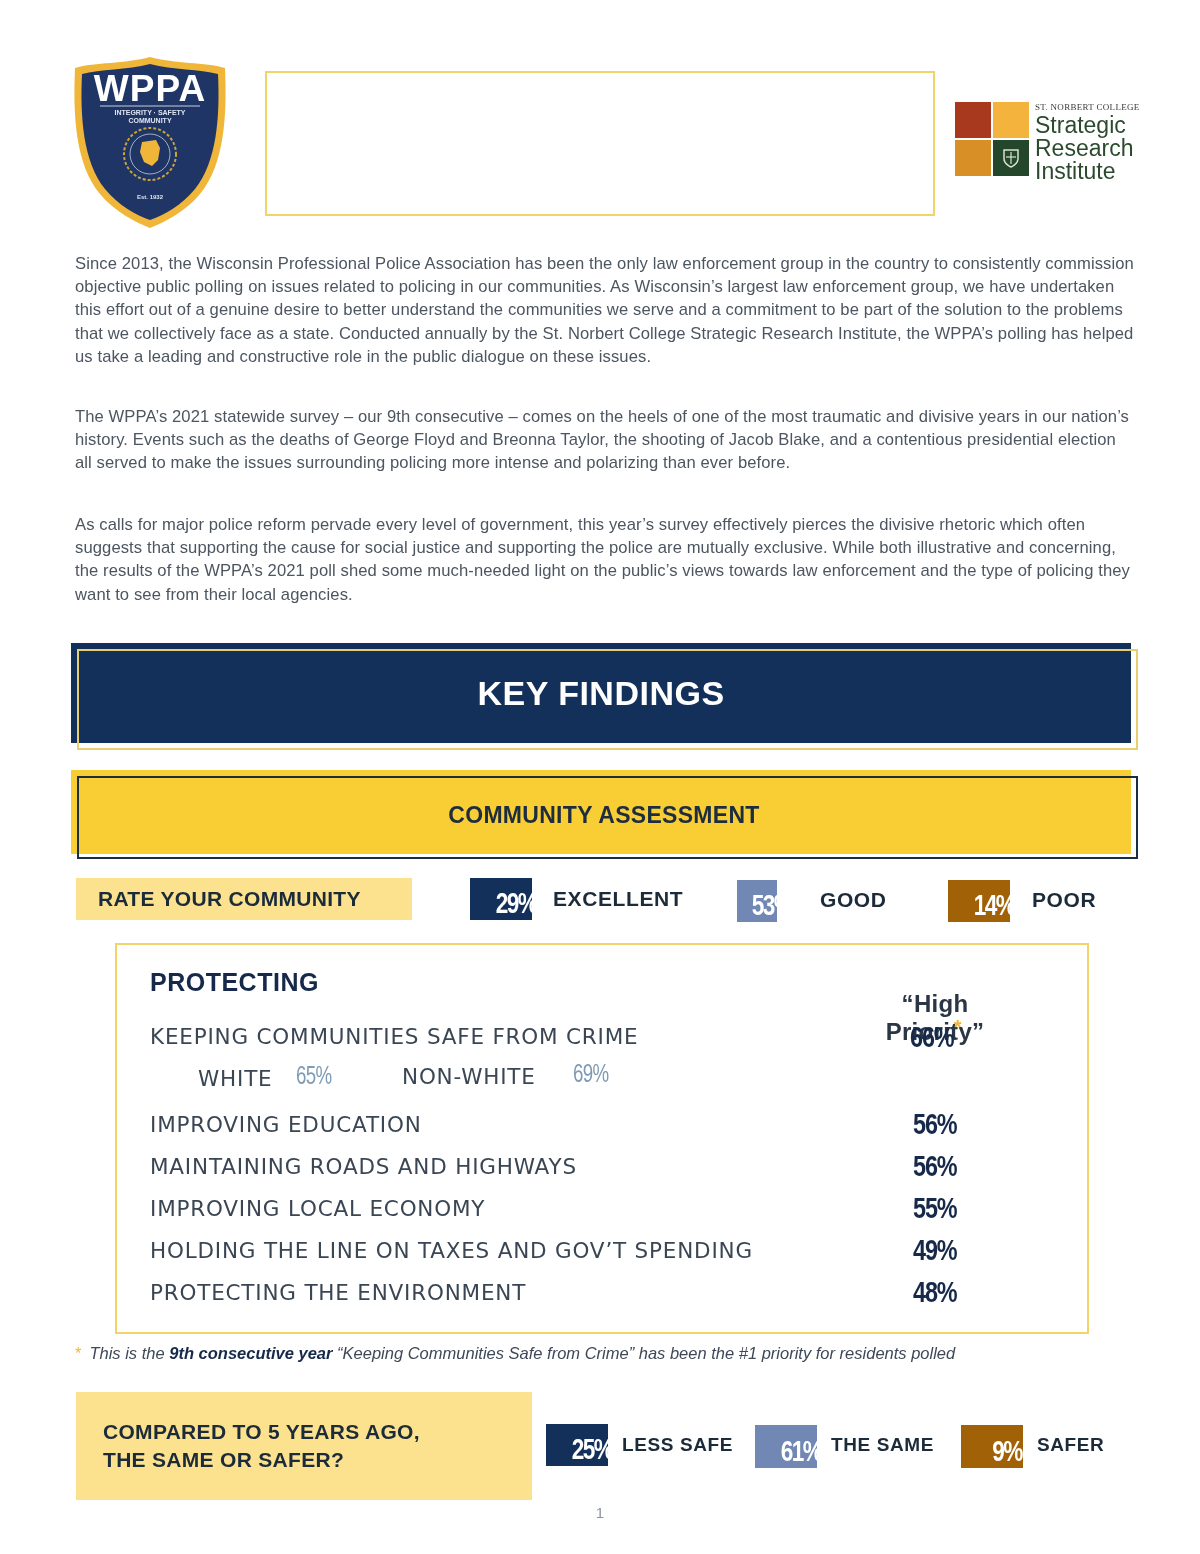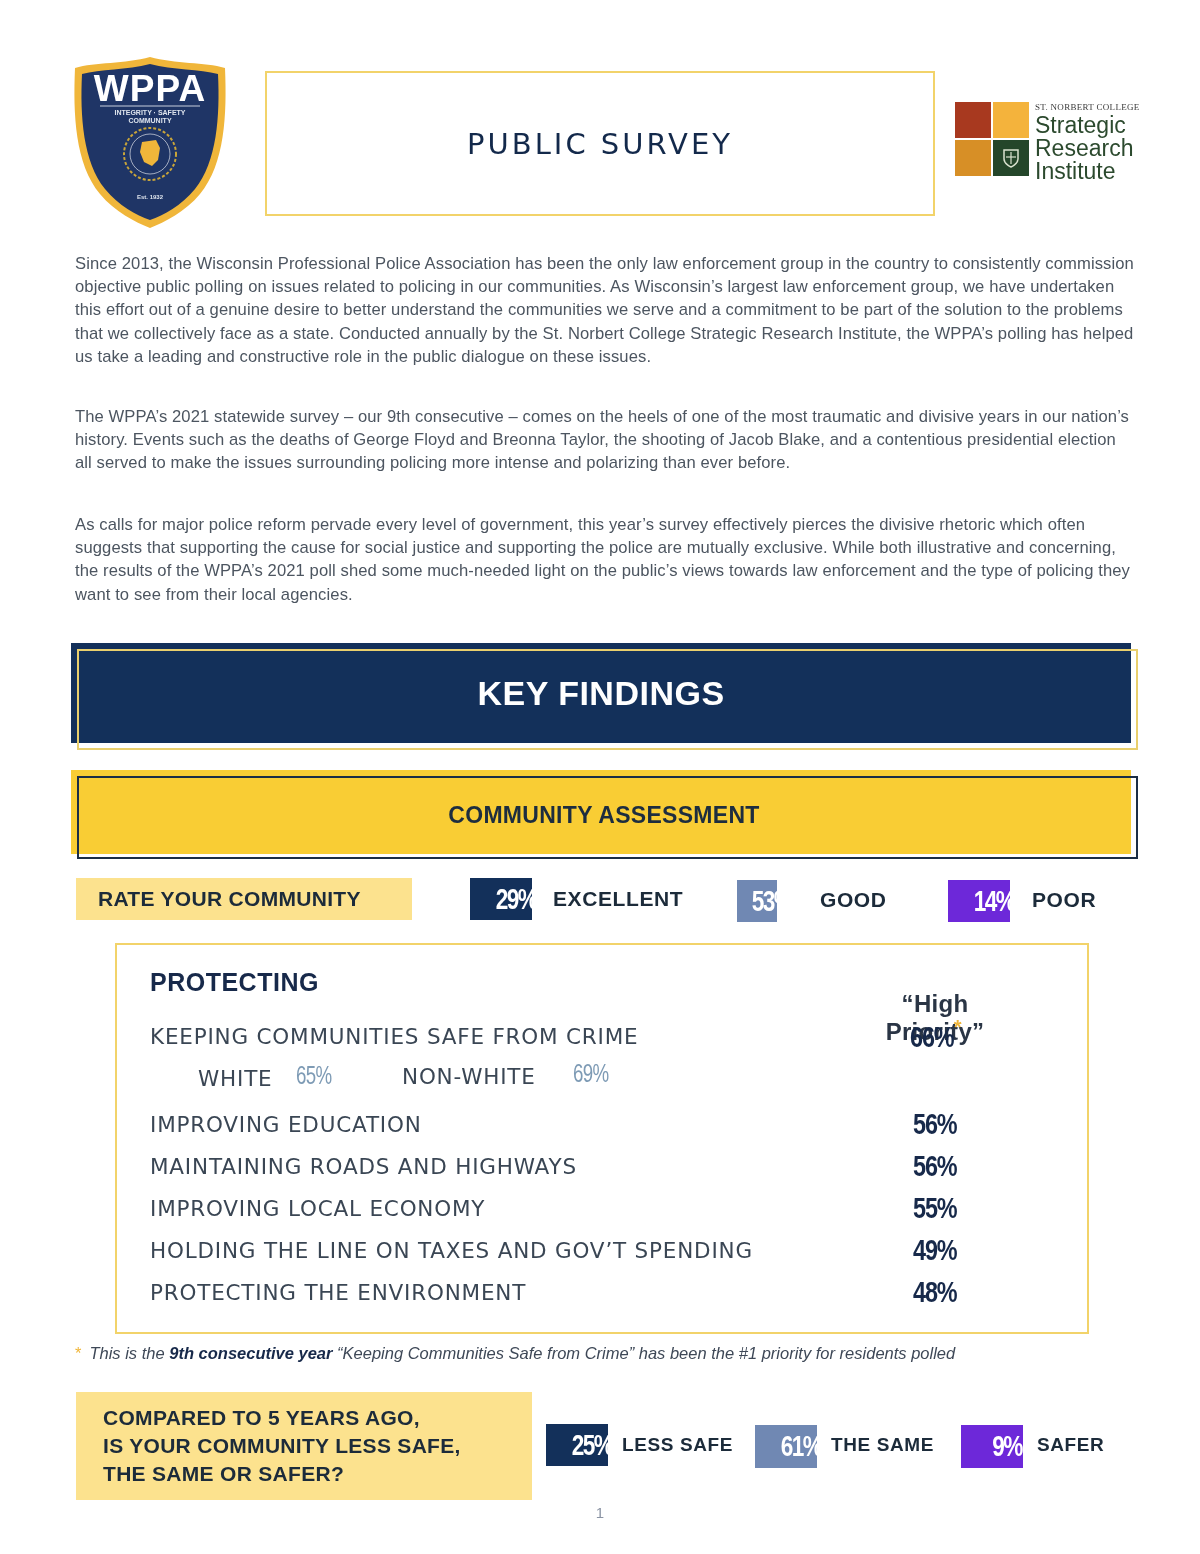--- a/index.html
+++ b/index.html
@@ -38,25 +38,25 @@
 
   
   #ca-bar { left: 71px; top: 770px; width: 1060px; height: 84px; background: #f9cd34; }
   #ca-outline { left: 77px; top: 776px; width: 1061px; height: 83px; border: 2px solid #1b2d45; }
   #ca-text { left: 71px; top: 770px; width: 1066px; height: 90px; display: flex; align-items: center; justify-content: center; color: #1d2d3f; font-size: 23px; font-weight: bold; letter-spacing: 0.3px; }
 
   
   .label-box { background: #fce28e; color: #1c2b3a; font-weight: bold; display: flex; align-items: center; }
   #rate-label { left: 76px; top: 878px; width: 336px; height: 42px; font-size: 21px; padding-left: 22px; letter-spacing: 0.3px; }
 
-  .pct { display: flex; align-items: center; justify-content: center; color: #ffffff; font-family: "Liberation Sans Narrow", "Liberation Sans", sans-serif; font-size: 29px; font-weight: bold; letter-spacing: -2px; transform-origin: center; padding-left: 30px; }
+  .pct { display: flex; align-items: flex-end; justify-content: center; color: #ffffff; font-family: "Liberation Sans Narrow", "Liberation Sans", sans-serif; font-size: 29px; font-weight: bold; letter-spacing: -2px; transform-origin: center; padding-left: 30px; }
   .pct span { display: inline-block; transform: scaleX(0.78); }
   .pct.dark { background: #13305a; }
   .pct.mid { background: #7088b3; }
-  .pct.light { background: #6d28d9; }
+  .pct.light { background: #a16207; }
   .opt { font-size: 21px; font-weight: bold; color: #1c2b3a; letter-spacing: 0.6px; }
 
   
   #prio-box { left: 115px; top: 943px; width: 974px; height: 391px; border: 2px solid #f2d36a; }
   #prio-title { left: 150px; top: 968px; font-size: 25px; font-weight: bold; color: #17294a; letter-spacing: 0.5px; }
   #hp-label { left: 860px; top: 990px; width: 150px; text-align: center; font-size: 24px; font-weight: bold; color: #2a3545; letter-spacing: 0.3px; }
   .prio-item { left: 150px; font-size: 21.5px; color: #3a4654; letter-spacing: 0.8px; font-family: "DejaVu Sans", sans-serif; font-weight: normal; }
   .prio-val { left: 880px; width: 110px; text-align: center; font-size: 30px; font-weight: bold; color: #17294a; letter-spacing: -1.5px; }
   .prio-val .n { display: inline-block; transform: scaleX(0.78); }
   .prio-val .ast { color: #f0b63a; font-size: 20px; vertical-align: top; position: relative; top: -4px; left: -6px; }
@@ -86,21 +86,20 @@
     <circle cx="80" cy="100" r="20" fill="#1f3566" stroke="#ffffff" stroke-width="0.6"></circle>
     <path d="M72 88 L86 86 L90 94 L88 106 L82 112 L74 108 L70 98 Z" fill="#f0b63a"></path>
   </svg>
   <div class="abs" style="left:0;top:14px;width:160px;text-align:center;color:#fff;font-weight:bold;font-size:37px;letter-spacing:1px;">WPPA</div>
   <div class="abs" style="left:0;top:55px;width:160px;text-align:center;color:#dfe5ee;font-size:7px;font-weight:bold;">INTEGRITY · SAFETY</div>
   <div class="abs" style="left:0;top:63px;width:160px;text-align:center;color:#dfe5ee;font-size:7px;font-weight:bold;">COMMUNITY</div>
   <div class="abs" style="left:0;top:140px;width:160px;text-align:center;color:#dfe5ee;font-size:6px;font-weight:bold;">Est. 1932</div>
 </div>
 
 <div class="abs" id="title-box">
-  <div class="t">PUBLIC SURVEY</div>
 </div>
 
 <div class="abs" id="sri-logo">
   <div class="sq sq1"></div>
   <div class="sq sq2"></div>
   <div class="sq sq3"></div>
   <div class="sq sq4">
     <svg width="22" height="22" viewBox="0 0 22 22">
         <path d="M4 3 H18 V12 C18 17 11 20 11 20 C11 20 4 17 4 12 Z" fill="none" stroke="#d9e2cf" stroke-width="1.5"></path>
         <line x1="11" y1="5" x2="11" y2="17" stroke="#d9e2cf" stroke-width="1.2"></line>
@@ -170,21 +169,20 @@
 <div class="abs prio-val" style="top:1275px;"><span class="n">48%</span></div>
 
 <div class="abs" id="footnote">
   <span class="ast">*</span><span>This is the</span>
   <b>9th consecutive year</b>
   <span>“Keeping Communities Safe from Crime” has been the #1 priority for residents polled</span>
 </div>
 
 <div class="abs label-box" id="cmp-label">
   <div>COMPARED TO 5 YEARS AGO,</div>
-  <div>IS YOUR COMMUNITY LESS SAFE,</div>
   <div>THE SAME OR SAFER?</div>
 </div>
 
 <div class="abs pct dark" style="left:546px;top:1424px;width:62px;height:42px;">
     <span>25%</span>
   </div>
 <div class="abs opt" style="left:622px;top:1434px;font-size:19px;">LESS SAFE</div>
 
 <div class="abs pct mid" style="left:755px;top:1425px;width:62px;height:43px;">
     <span>61%</span>

